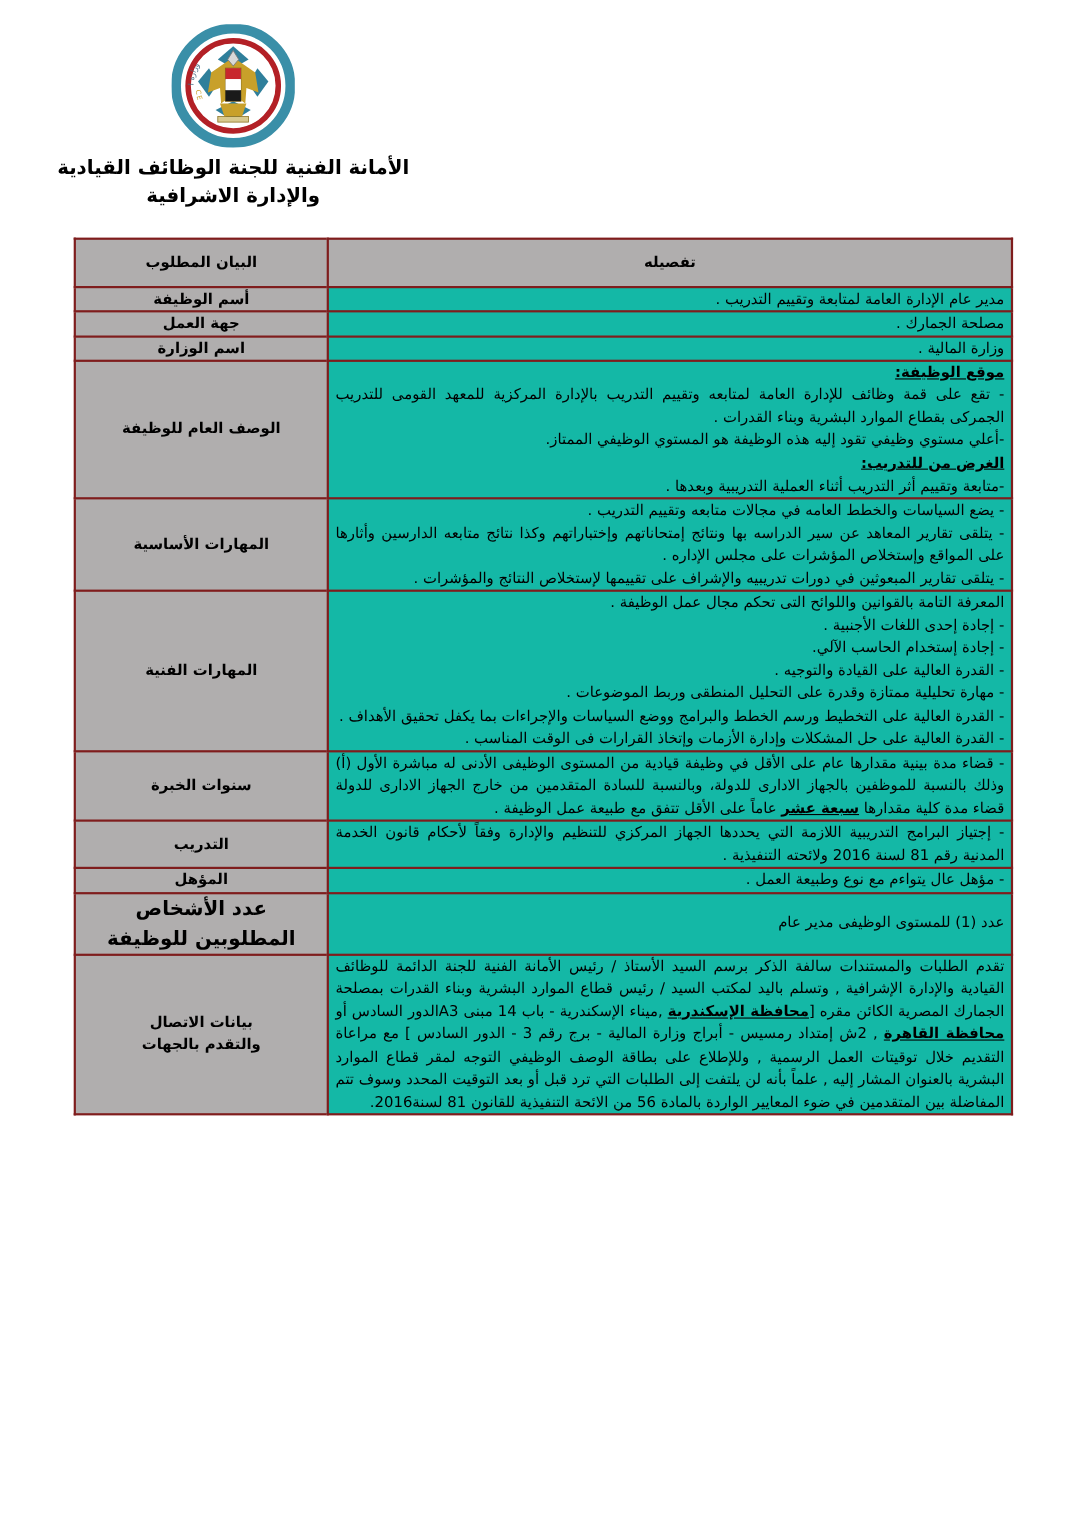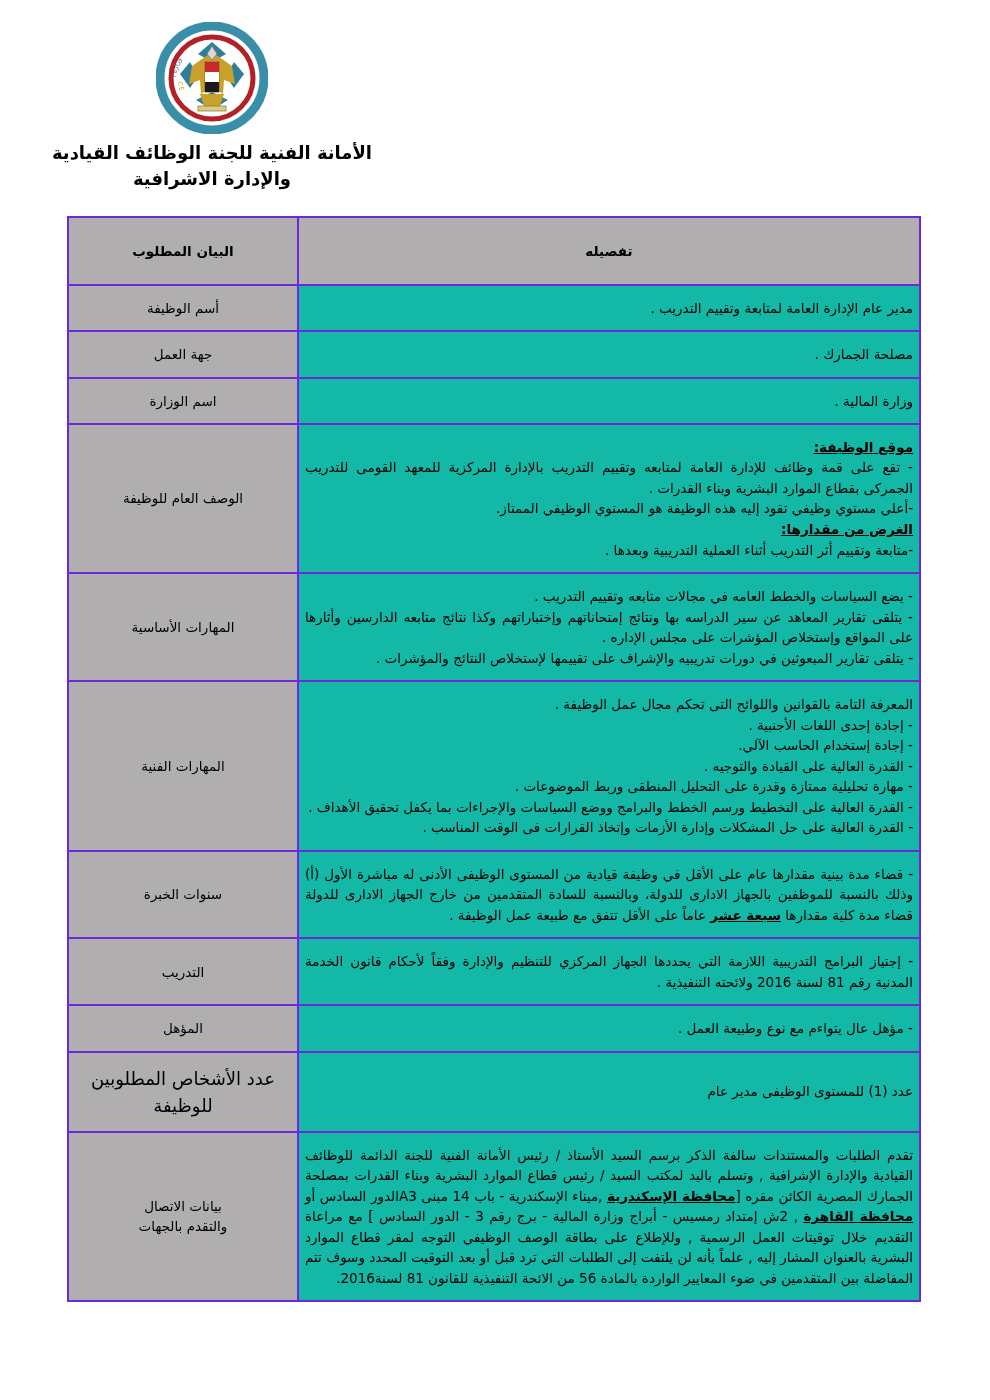--- a/index.html
+++ b/index.html
@@ -55,34 +55,34 @@
     margin: 24px auto 0 auto;
     width: 852px;
   }
   table.jd {
     border-collapse: collapse;
     table-layout: fixed;
     width: 852px;
     direction: rtl;
   }
   table.jd td, table.jd th {
-    border: 2px solid #6d28d9;
+    border: 2px solid #7f1d1d;
     vertical-align: middle;
-    padding: 12px 6px;
+    padding: 0 6px;
     font-size: 13.5px;
     line-height: 1.5;
   }
   
   col.c-label { width: 230px; }
   col.c-value { width: 622px; }
 
   .cell-label {
     background: #b0aeae;
     text-align: center;
-    font-weight: normal;
+    font-weight: bold;
     font-size: 14px;
     line-height: 1.4;
     padding: 6px 4px;
   }
   .cell-label.small { font-size: 18px; }
   .cell-value {
     background: #14b8a6;
     text-align: right;
     padding: 5px 8px 5px 6px;
   }
@@ -209,21 +209,21 @@
         <td class="cell-value one-line">وزارة المالية .</td>
         <td class="cell-label">اسم الوزارة</td>
       </tr>
 
       <tr>
         <td class="cell-value">
           <div class="para">
             <span class="heading-inline">موقع الوظيفة:</span>
             <span class="line-item">- تقع على قمة وظائف للإدارة العامة لمتابعه وتقييم التدريب بالإدارة المركزية للمعهد القومى للتدريب الجمركى بقطاع الموارد البشرية وبناء القدرات .</span>
             <span class="line-item txt-center">-أعلي مستوي وظيفي تقود إليه هذه الوظيفة هو المستوي الوظيفي الممتاز.</span>
-            <span class="heading-inline">الغرض من مقدارها:</span>
+            <span class="heading-inline">الغرض من للتدريب:</span>
             <span class="line-item txt-center">-متابعة وتقييم أثر التدريب أثناء العملية التدريبية وبعدها .</span>
           </div>
         </td>
         <td class="cell-label">الوصف العام للوظيفة</td>
       </tr>
 
       <tr>
         <td class="cell-value">
           <div class="para">
             <span class="line-item txt-center">- يضع السياسات والخطط العامه في مجالات متابعه وتقييم التدريب .</span>

